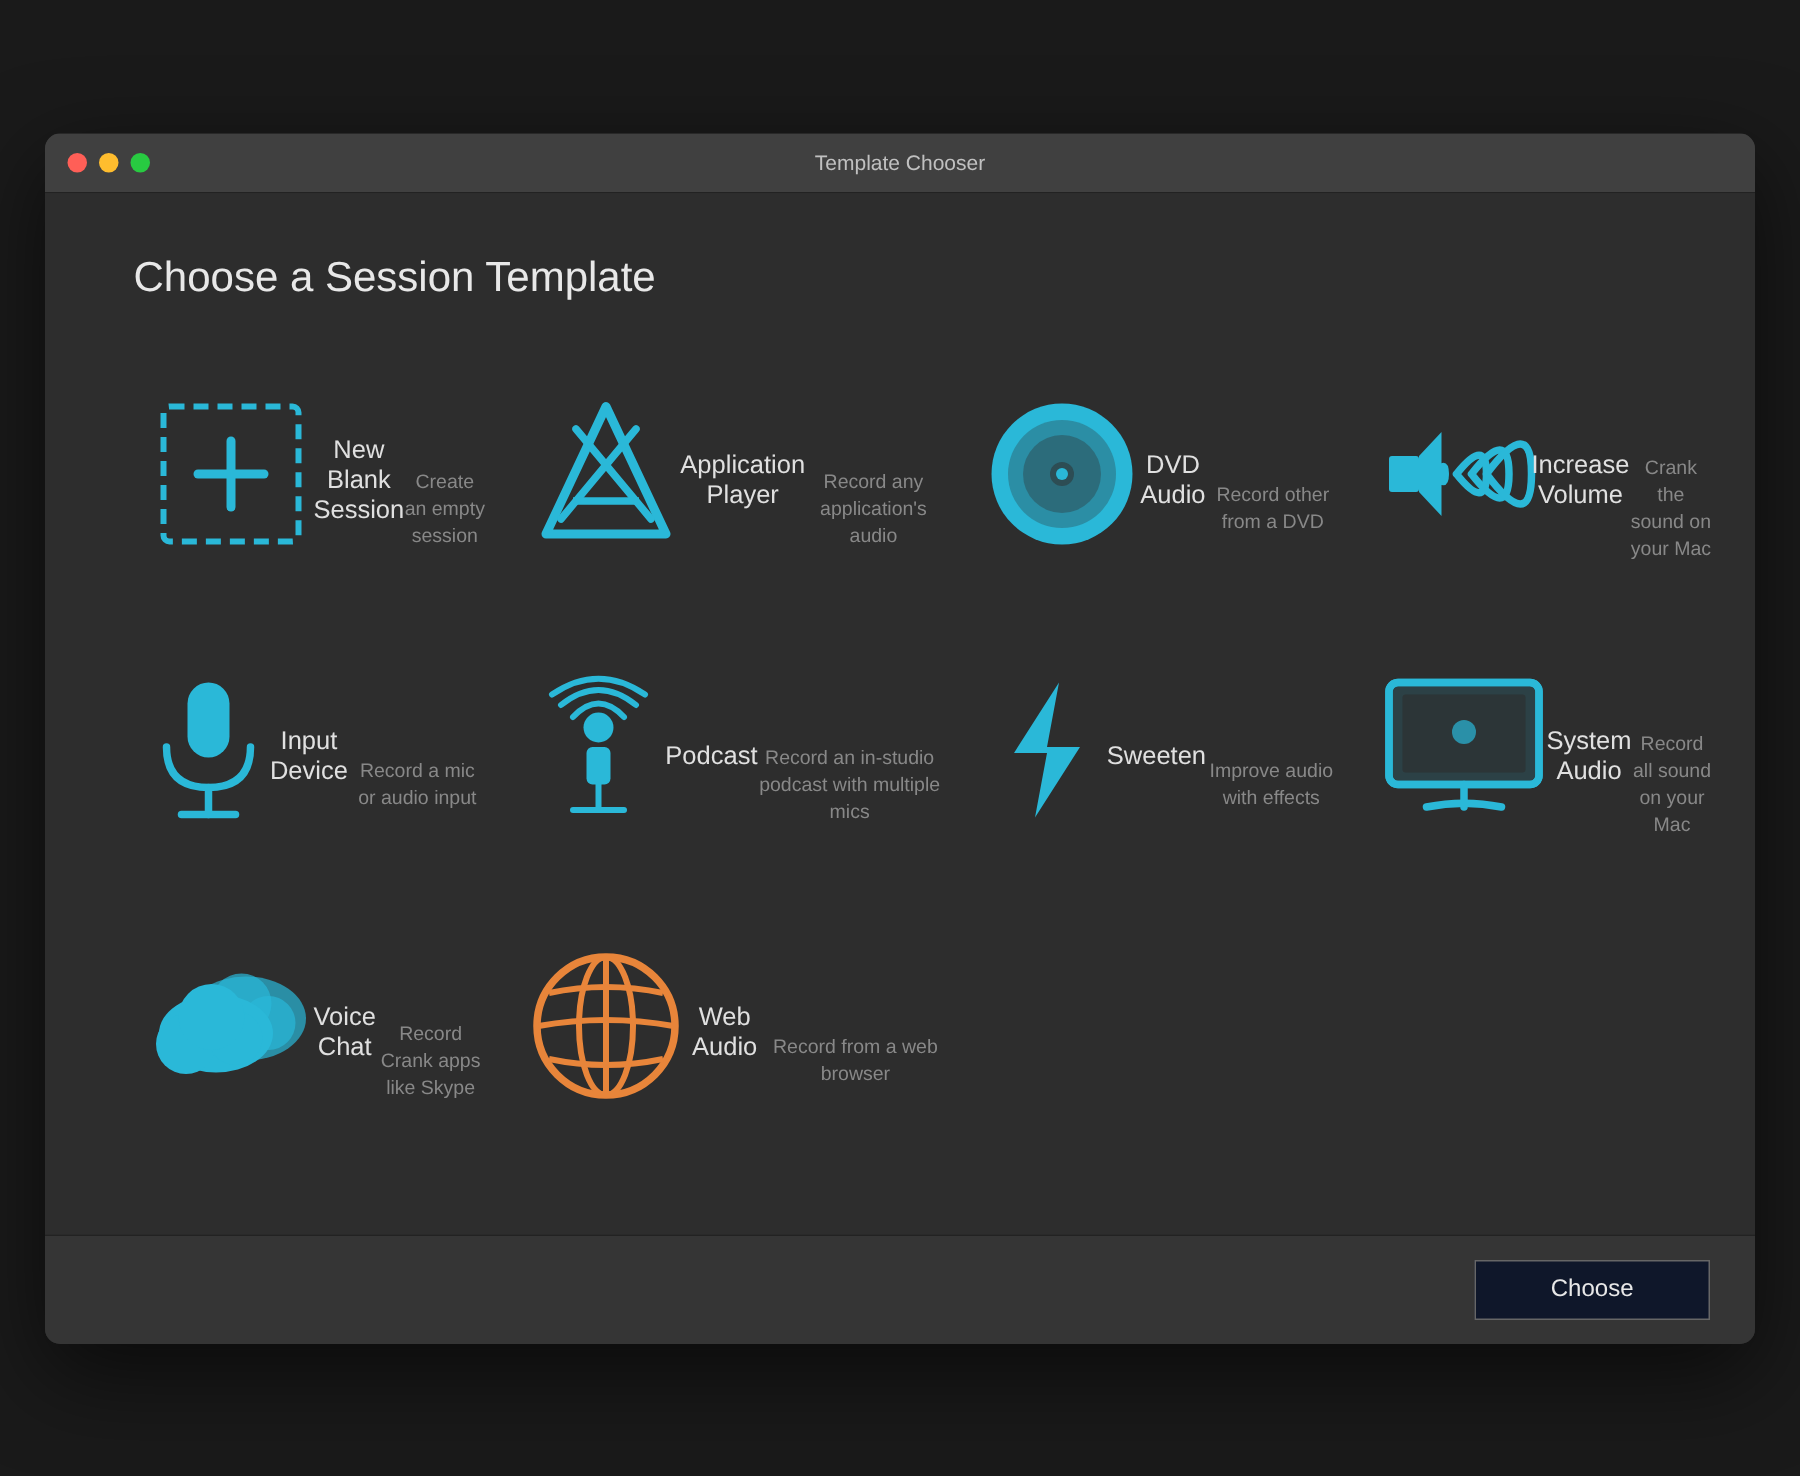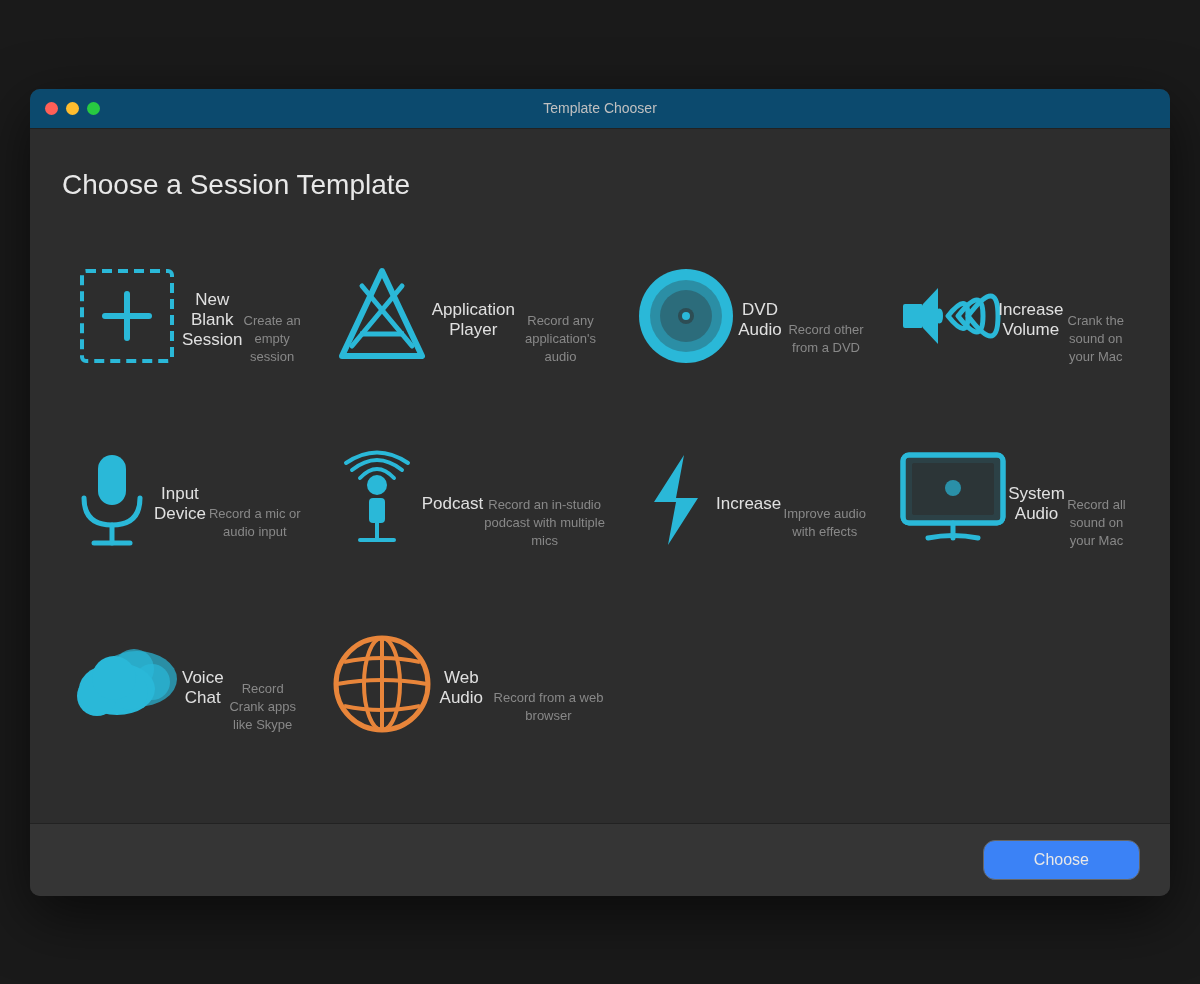--- a/index.html
+++ b/index.html
@@ -15,21 +15,21 @@
 
     .window {
       width: 1140px;
       background: #2d2d2d;
       border-radius: 10px;
       overflow: hidden;
       box-shadow: 0 20px 60px rgba(0,0,0,0.6);
     }
 
     .titlebar {
-      background: #0c4a6e;
+      background: #404040;
       height: 40px;
       display: flex;
       align-items: center;
       padding: 0 15px;
       position: relative;
       border-bottom: 1px solid #222;
     }
 
     .traffic-lights {
       display: flex;
@@ -49,21 +49,21 @@
     .window-title {
       position: absolute;
       left: 50%;
       transform: translateX(-50%);
       color: #c0c0c0;
       font-size: 14px;
       font-weight: 500;
     }
 
     .content {
-      padding: 40px 32px 20px;
+      padding: 40px 59px 20px;
       background: #2d2d2d;
     }
 
     .page-title {
       color: #e8e8e8;
       font-size: 28px;
       font-weight: 500;
       margin-bottom: 40px;
     }
 
@@ -112,24 +112,24 @@
     .footer {
       background: #353535;
       border-top: 1px solid #222;
       padding: 16px 30px;
       display: flex;
       justify-content: flex-end;
       align-items: center;
     }
 
     .choose-btn {
-      background: #3b82f6;
+      background: #0f172a;
       color: #e8e8e8;
       border: 1px solid #666;
-      border-radius: 12px;
+      border-radius: 0;
       padding: 10px 50px;
       font-size: 16px;
       font-weight: 500;
       cursor: pointer;
       font-family: inherit;
     }
 
     svg { overflow: visible; }
   </style>
 </head>
@@ -245,21 +245,21 @@
       </div>
 
 
       <div class="grid-item">
         <div class="icon-area">
           <svg width="80" height="100" viewBox="0 0 80 100">
 
             <polygon points="48,5 18,52 40,52 32,95 62,48 40,48 48,5" fill="#2ab8d8"></polygon>
           </svg>
         </div>
-        <div class="item-name">Increase</div>
+        <div class="item-name">Sweeten</div>
         <div class="item-desc">Improve audio with effects</div>
       </div>
 
       <div class="grid-item">
         <div class="icon-area">
           <svg width="110" height="100" viewBox="0 0 110 100">
 
             <rect x="5" y="5" width="100" height="68" rx="6" ry="6" fill="none" stroke="#2ab8d8" stroke-width="5"></rect>
             <rect x="5" y="5" width="100" height="68" rx="6" ry="6" fill="#2ab8d8" opacity="0.15"></rect>
 

